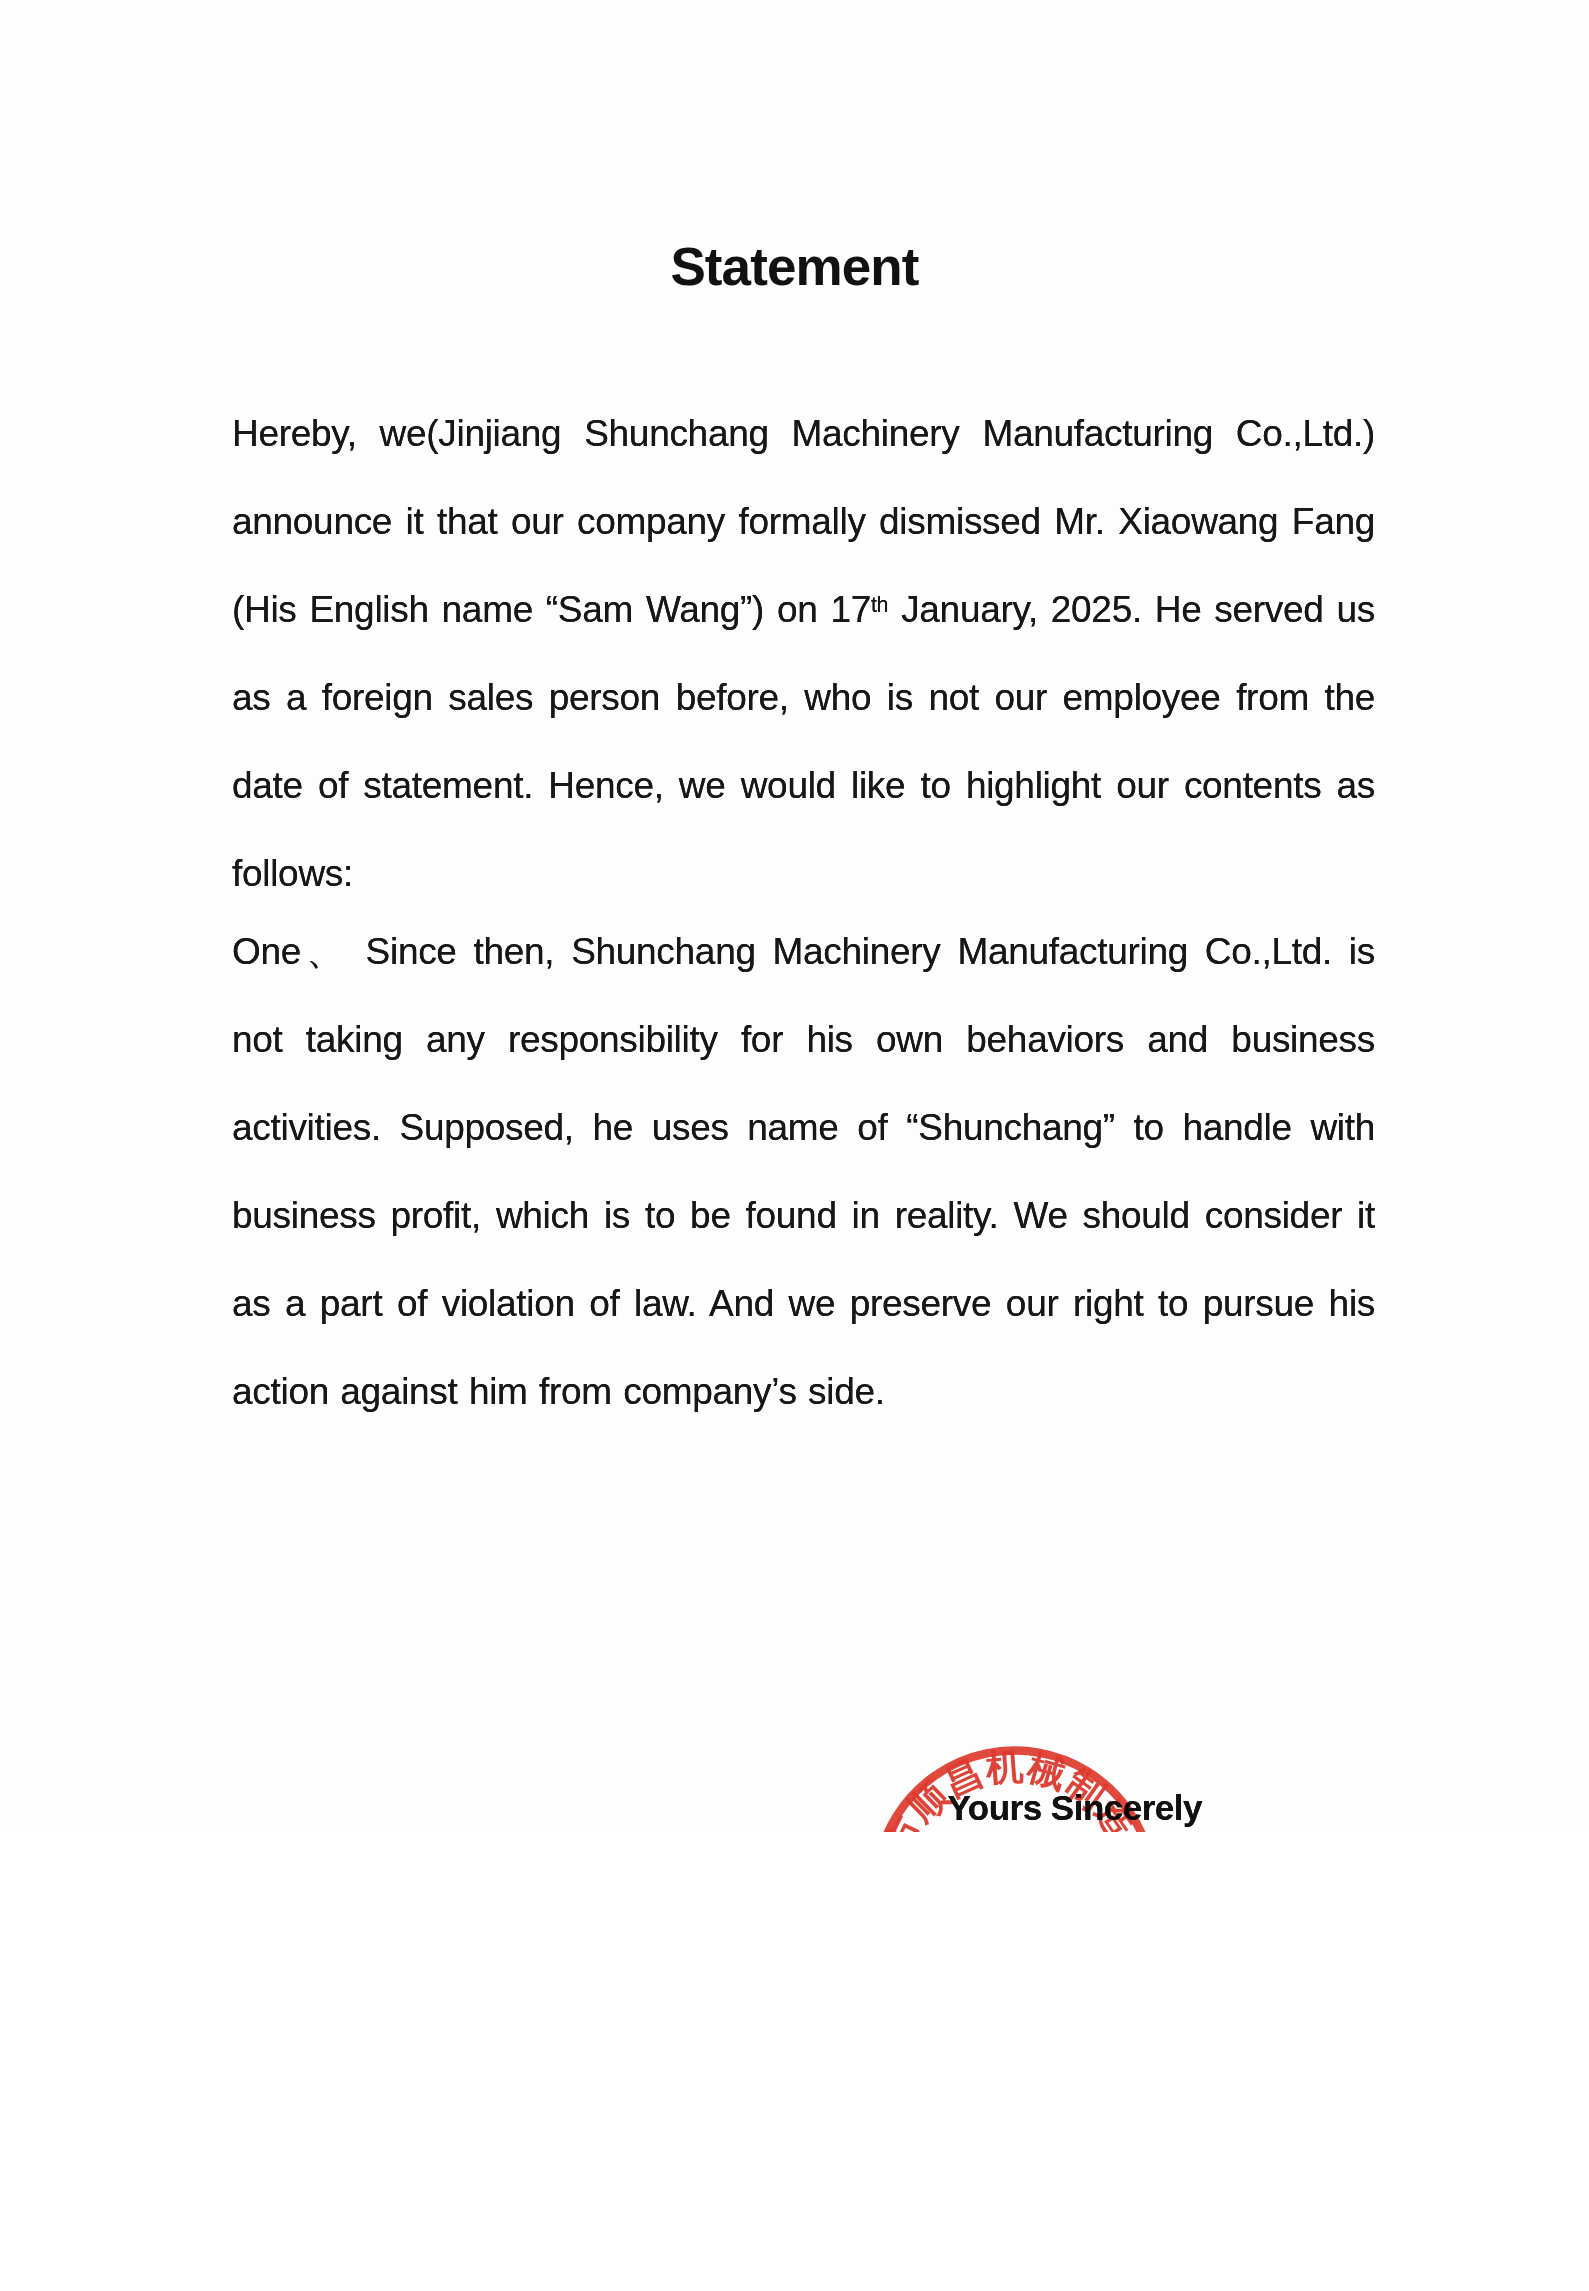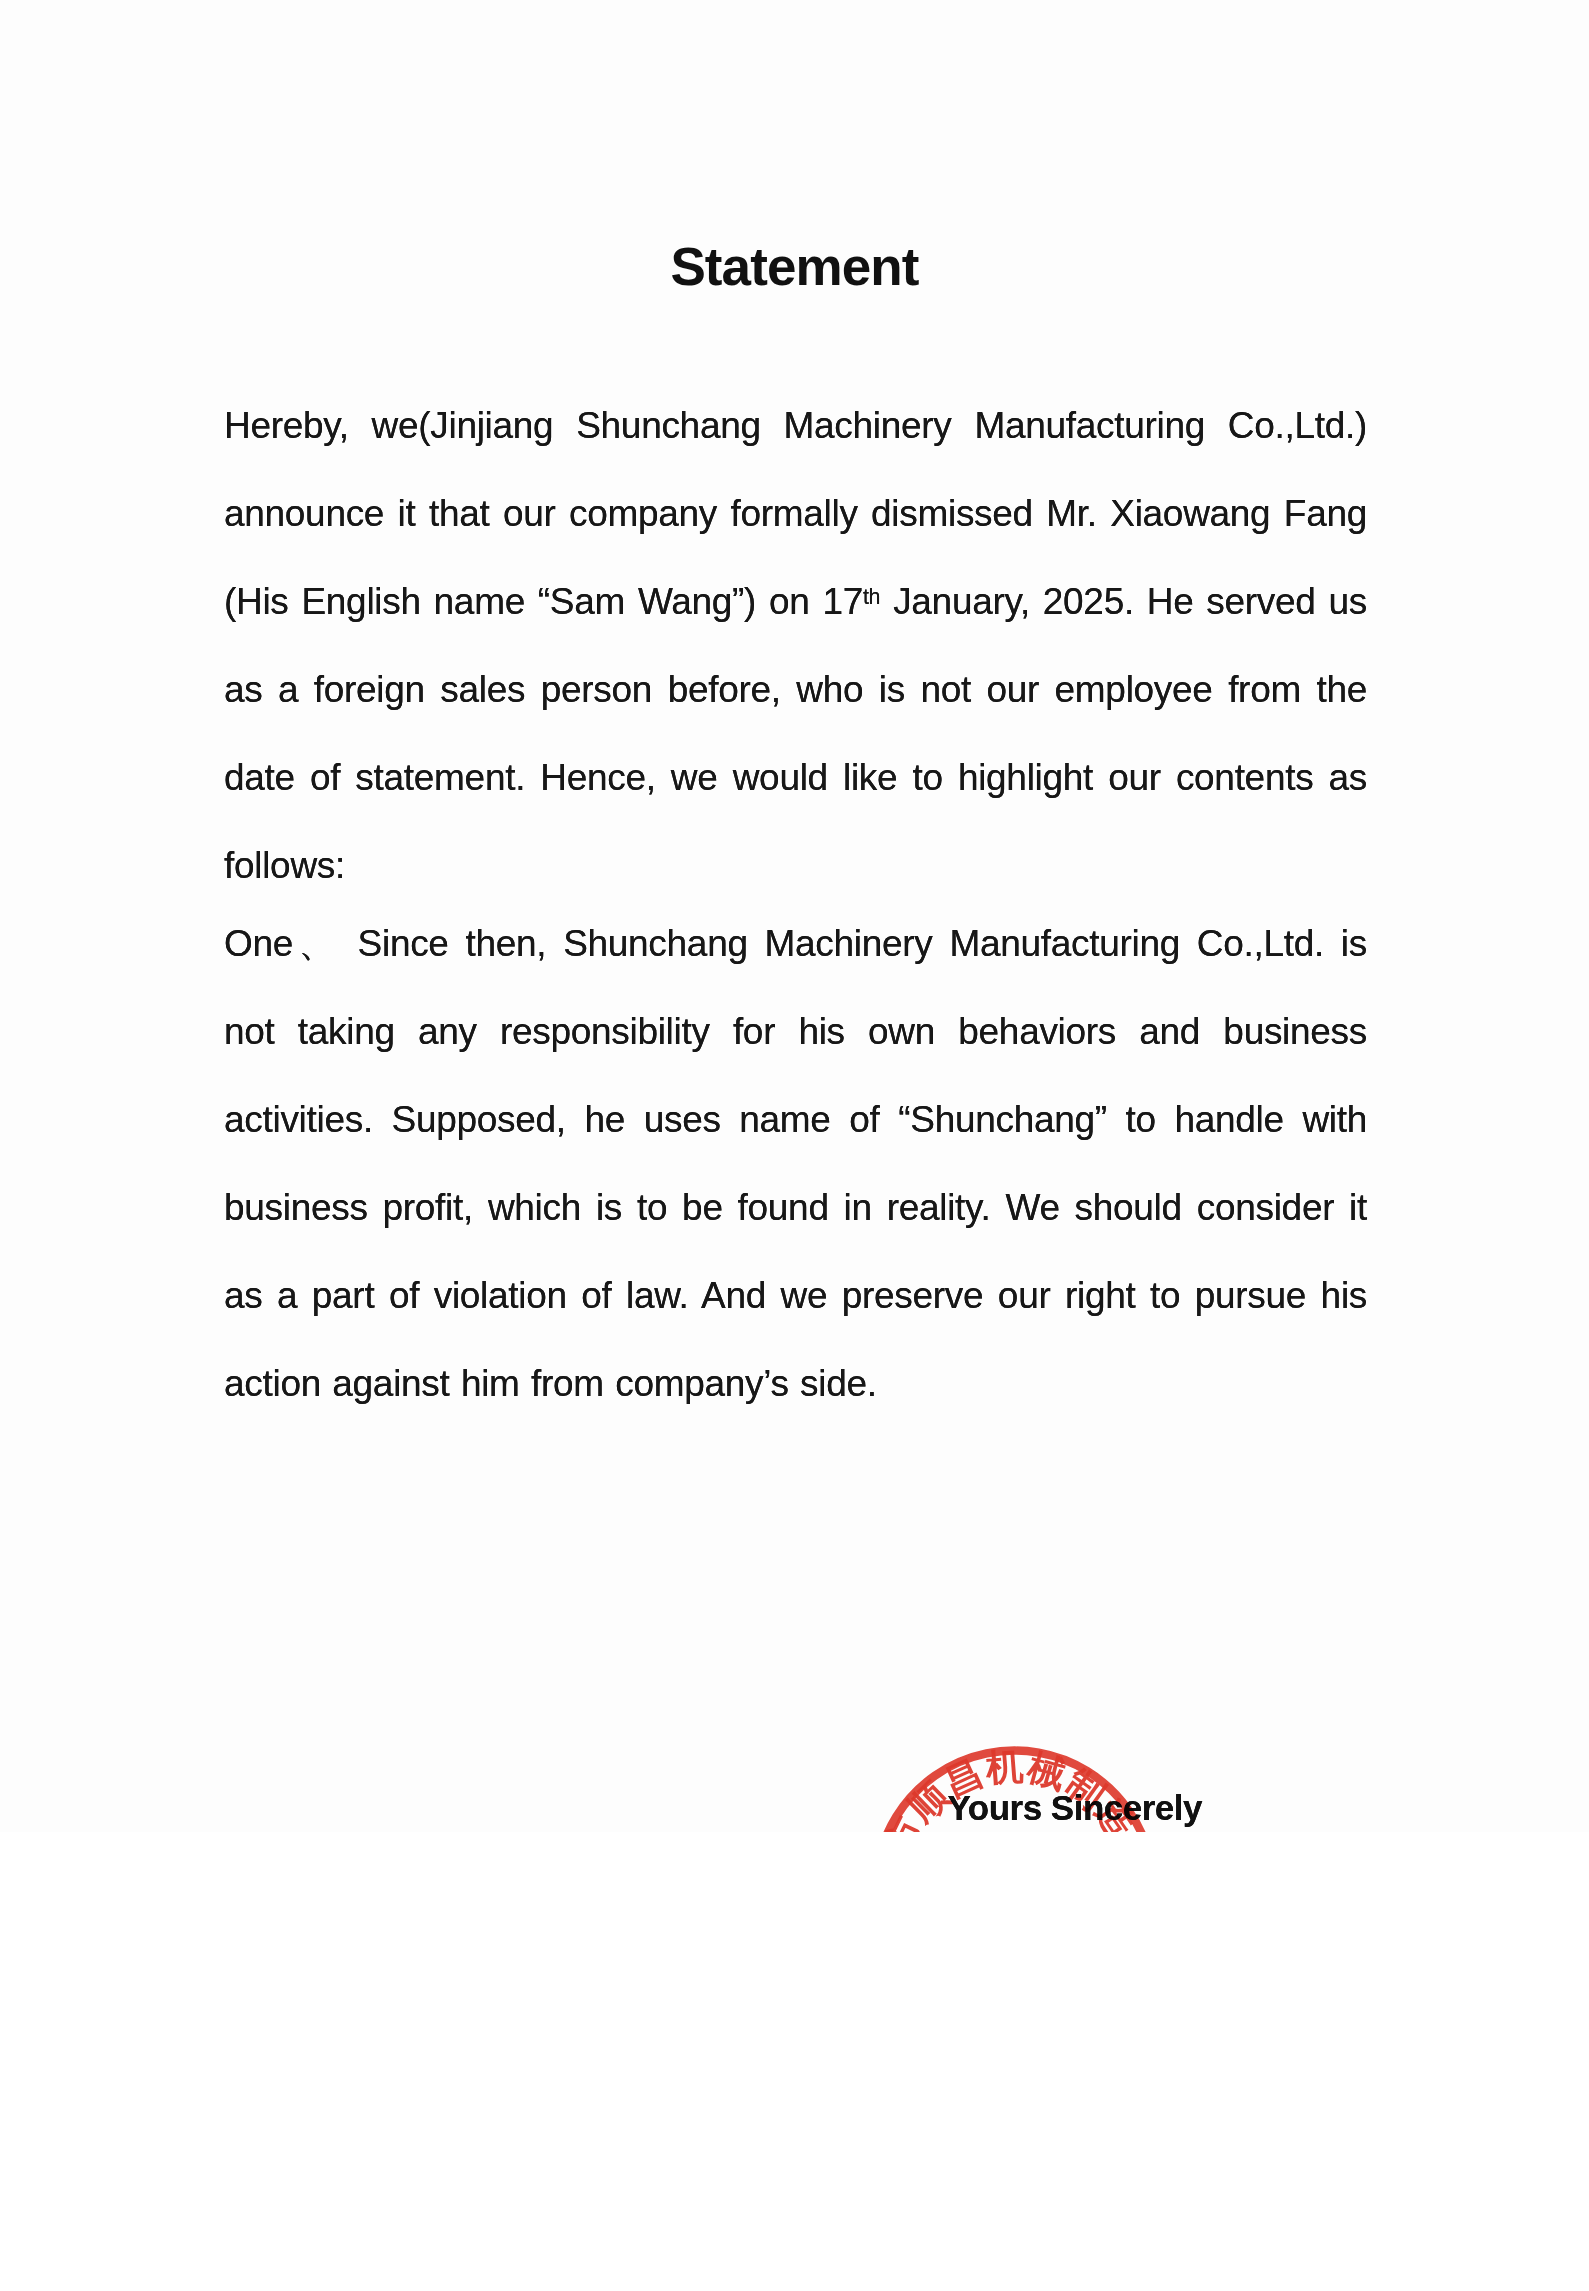--- a/index.html
+++ b/index.html
@@ -25,21 +25,21 @@
     text-align: center;
     font-size: 53px;
     font-weight: 700;
     letter-spacing: -0.9px;
     color: #111;
   }
   .para {
     position: absolute;
     left: 224px;
     width: 1143px;
-    margin: 0;
+    margin: 8px;
     font-size: 37px;
     line-height: 88px;
     text-align: justify;
     letter-spacing: -0.3px;
     word-spacing: 1.4px;
     text-shadow: 0 0 0.6px #171717;
   }
   .para-1 { top: 382px; }
   .para-2 { top: 900px; }
   .para-3 { top: 1505px; }

